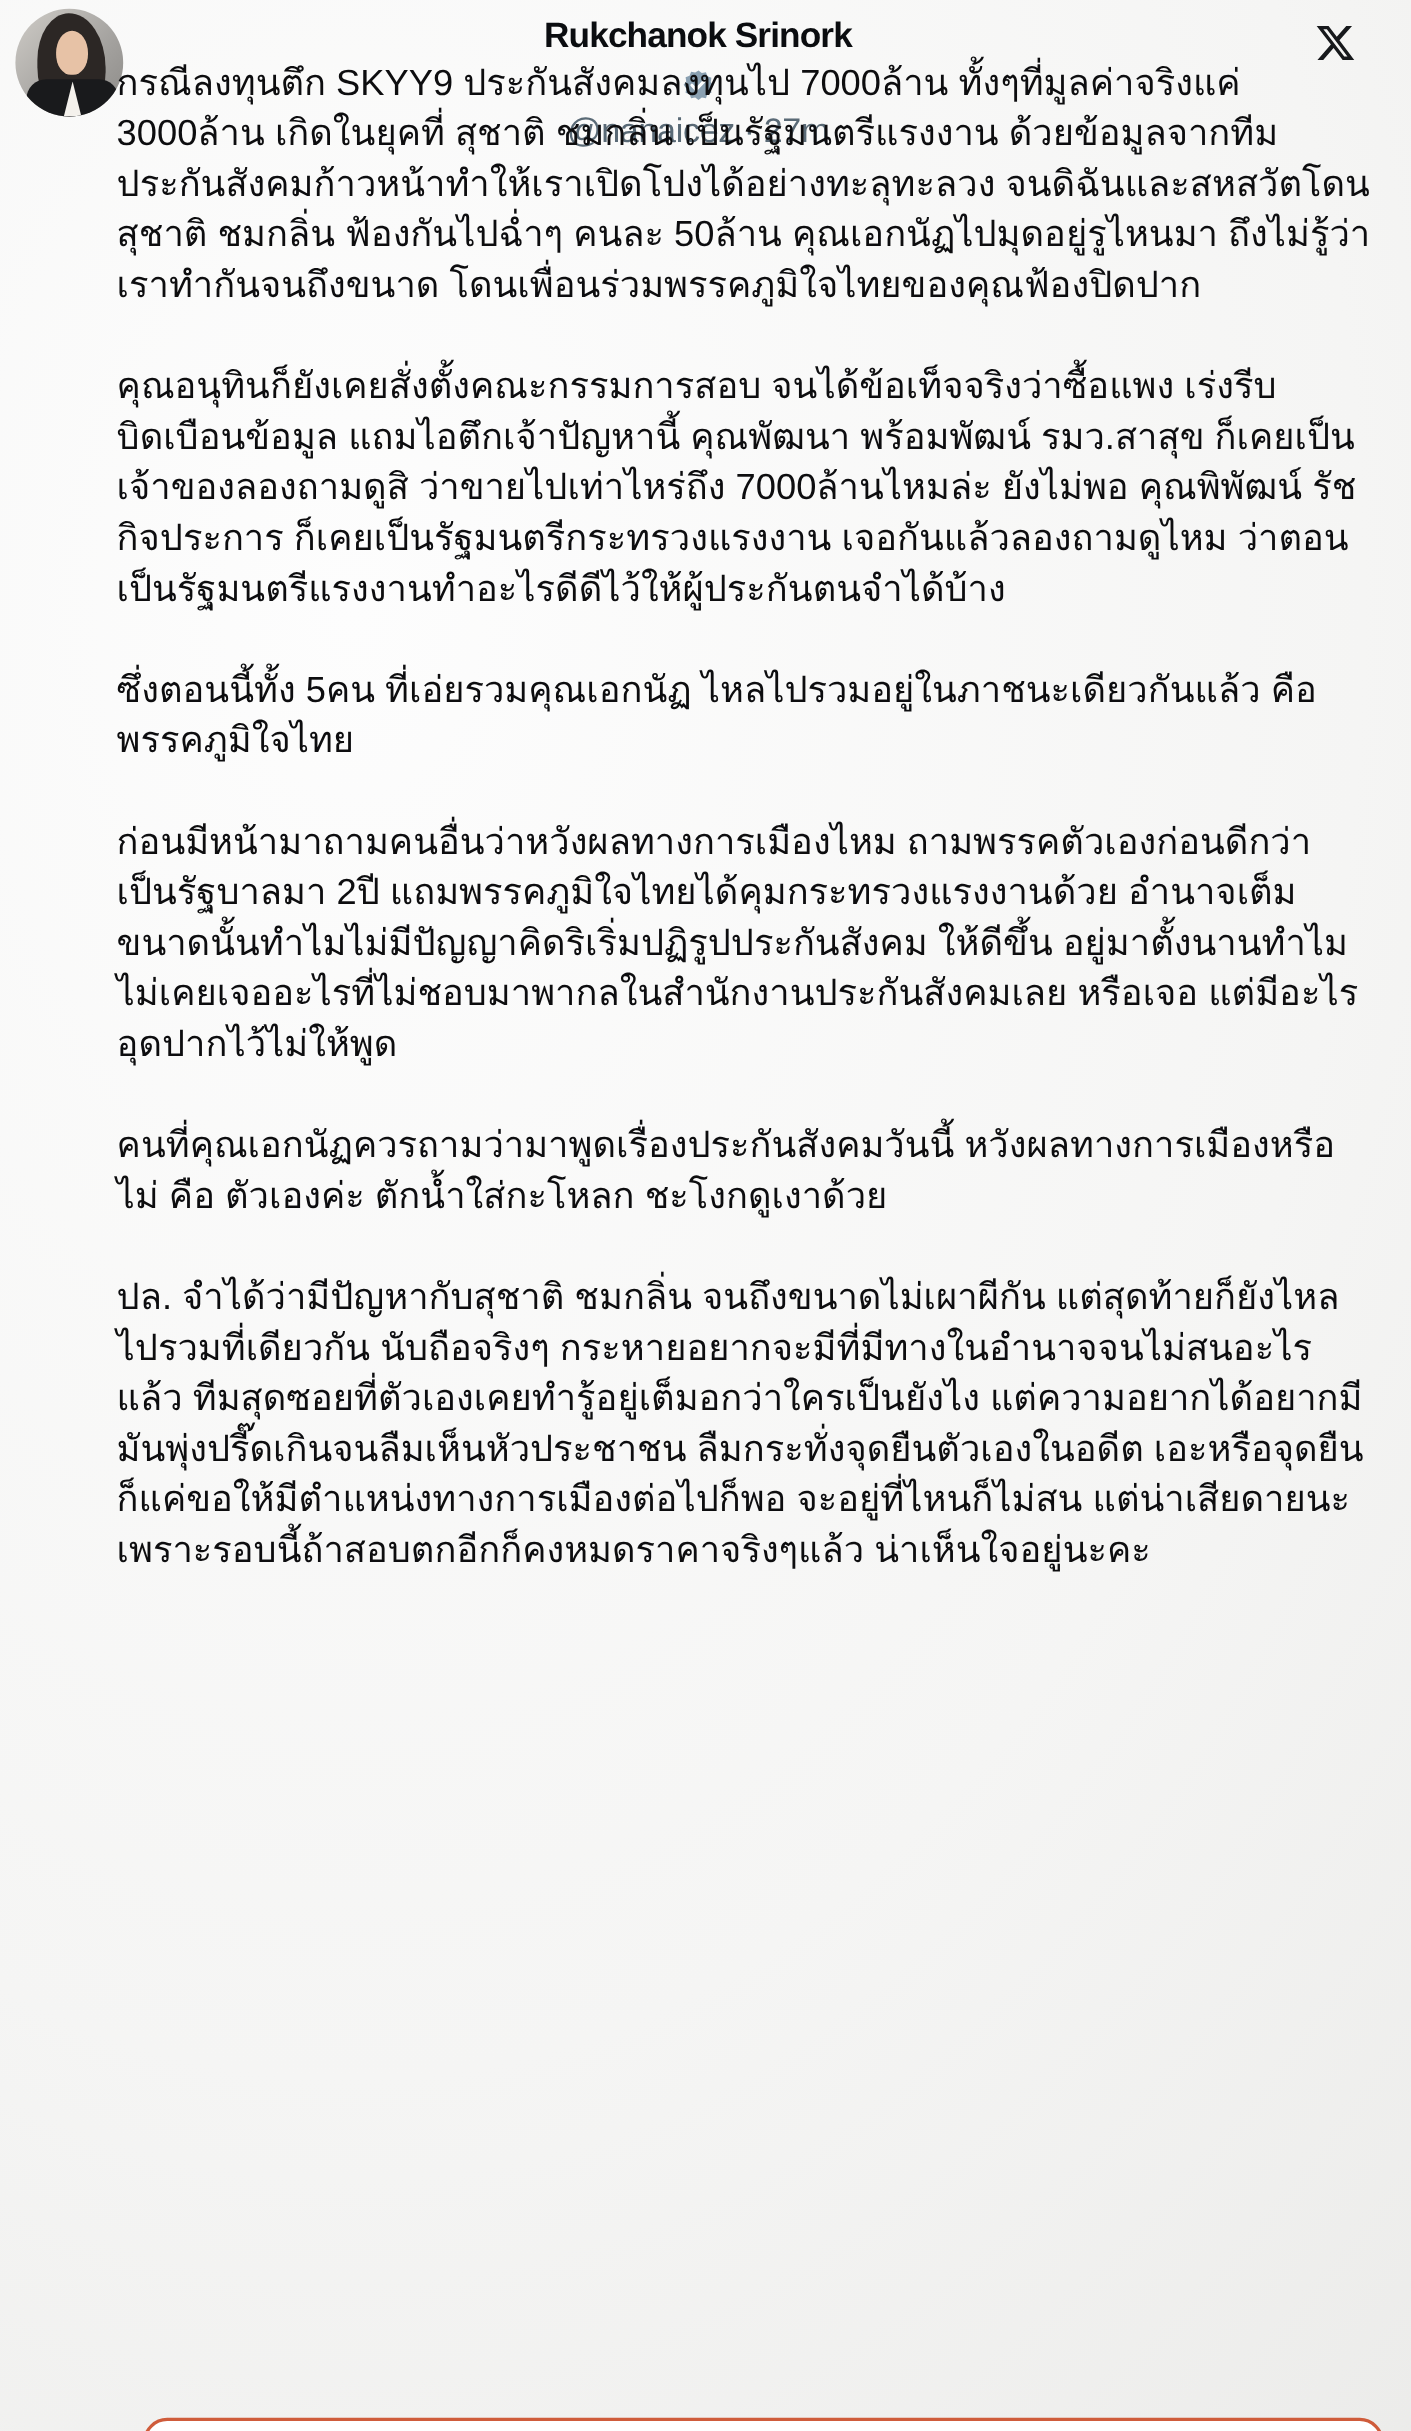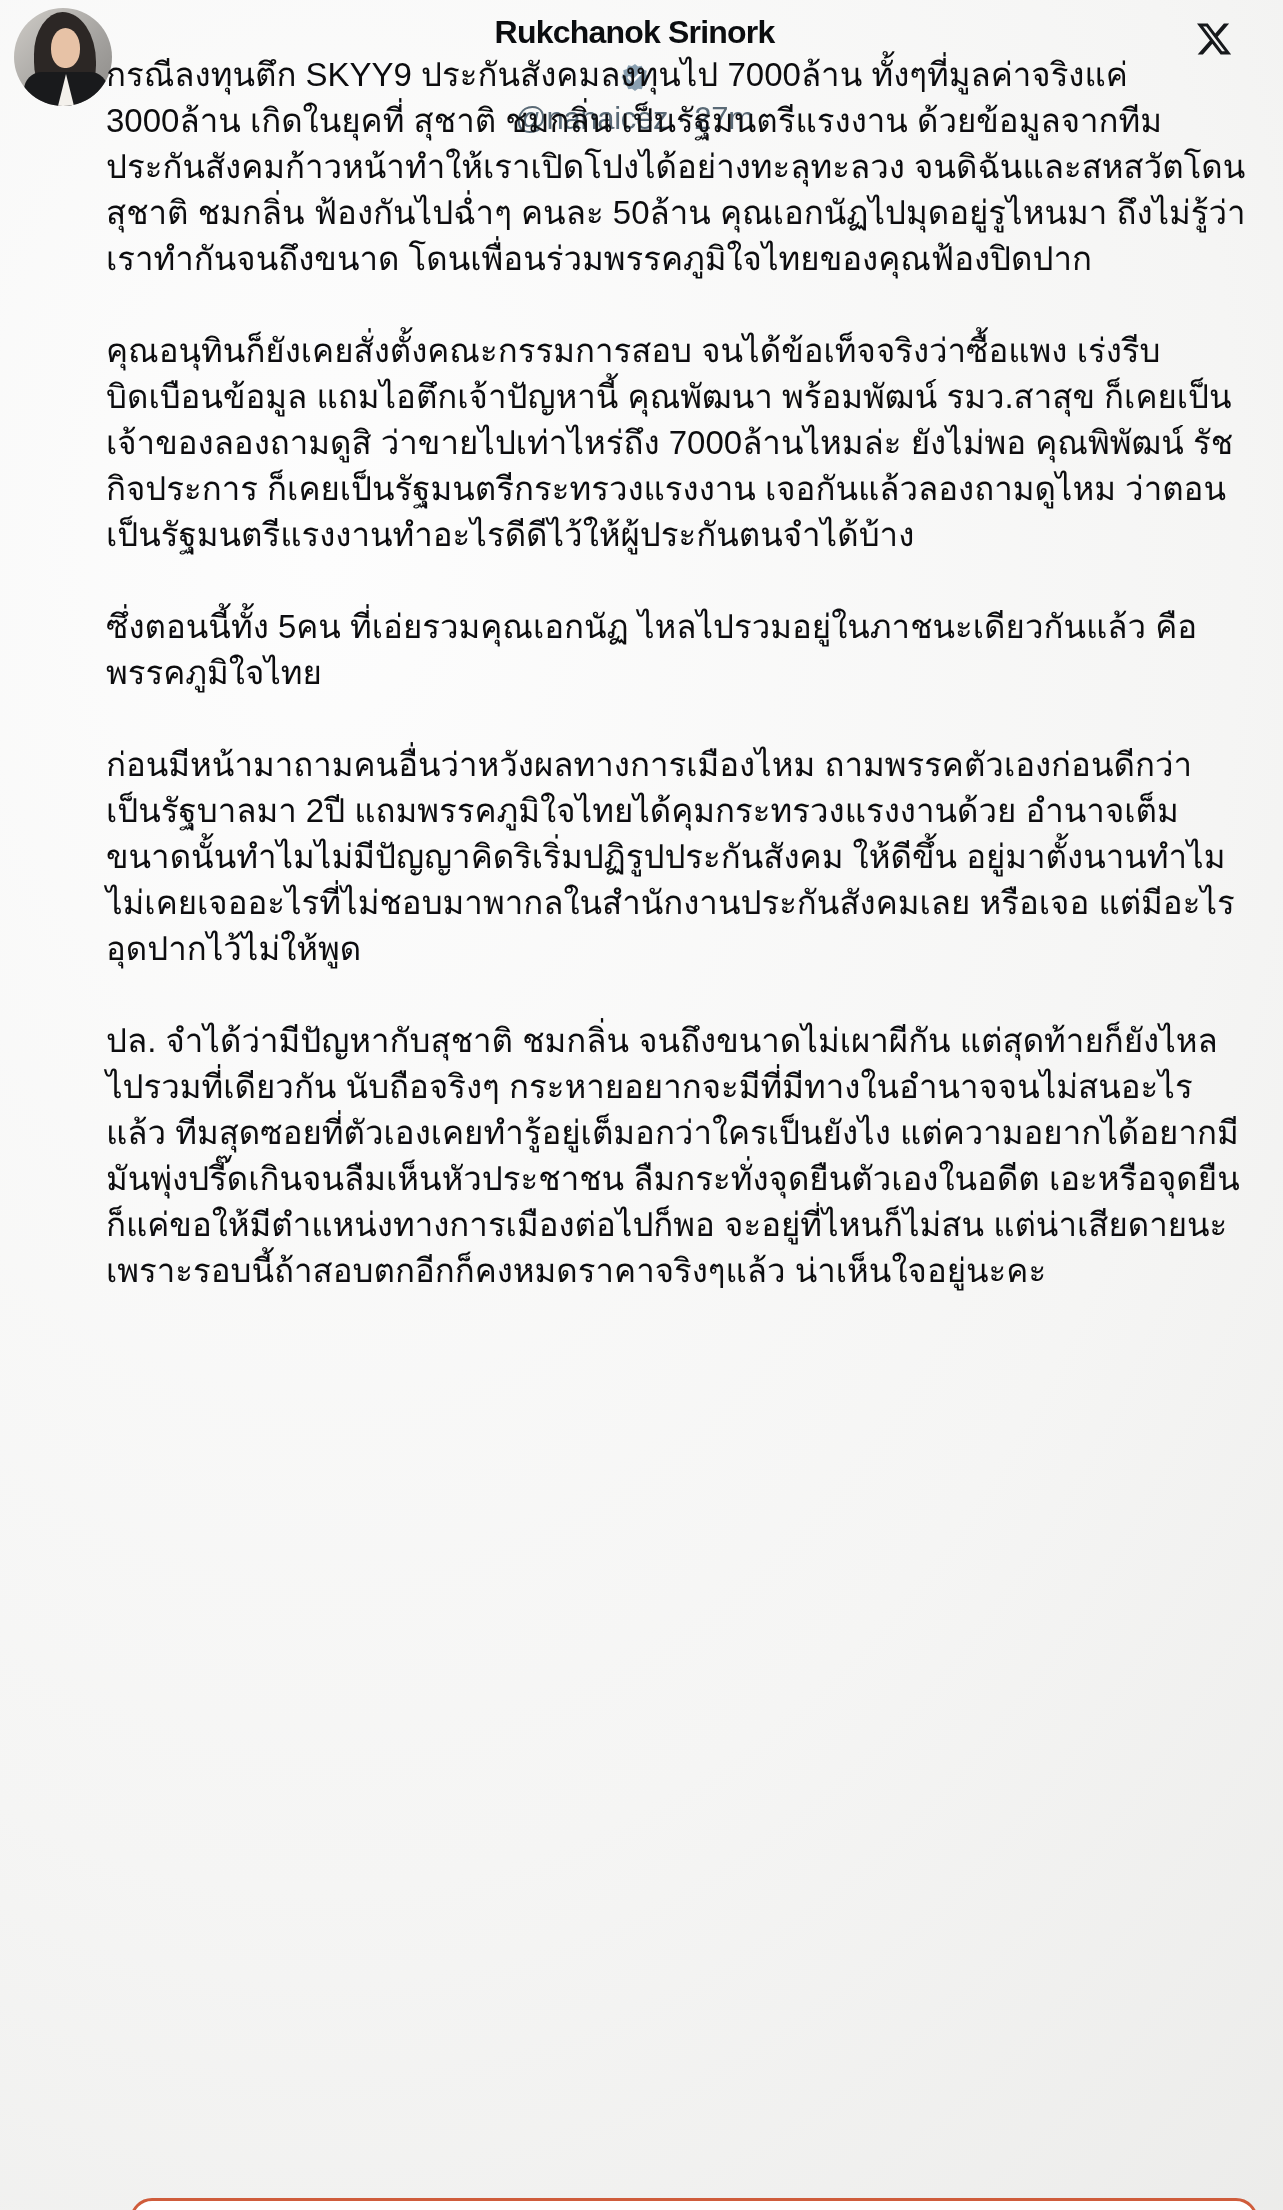--- a/index.html
+++ b/index.html
@@ -98,16 +98,17 @@
   <svg viewBox="0 0 24 24" width="38" height="38">
     <path fill="#17191c" d="M18.244 2.25h3.308l-7.227 8.26 8.502 11.24H16.17l-5.214-6.817L4.99 21.75H1.68l7.73-8.835L1.254 2.25H8.08l4.713 6.231 5.451-6.231zm-1.161 17.52h1.833L7.084 4.126H5.117l11.966 15.644z"></path>
   </svg>
 </div>
 
 <div class="tweet-text">
   <p>กรณีลงทุนตึก SKYY9 ประกันสังคมลงทุนไป 7000ล้าน ทั้งๆที่มูลค่าจริงแค่ 3000ล้าน เกิดในยุคที่ สุชาติ ชมกลิ่น เป็นรัฐมนตรีแรงงาน ด้วยข้อมูลจากทีมประกันสังคมก้าวหน้าทำให้เราเปิดโปงได้อย่างทะลุทะลวง จนดิฉันและสหสวัตโดน สุชาติ ชมกลิ่น ฟ้องกันไปฉ่ำๆ คนละ 50ล้าน คุณเอกนัฏไปมุดอยู่รูไหนมา ถึงไม่รู้ว่าเราทำกันจนถึงขนาด โดนเพื่อนร่วมพรรคภูมิใจไทยของคุณฟ้องปิดปาก</p>
   <p>คุณอนุทินก็ยังเคยสั่งตั้งคณะกรรมการสอบ จนได้ข้อเท็จจริงว่าซื้อแพง เร่งรีบ บิดเบือนข้อมูล แถมไอตึกเจ้าปัญหานี้ คุณพัฒนา พร้อมพัฒน์ รมว.สาสุข ก็เคยเป็นเจ้าของลองถามดูสิ ว่าขายไปเท่าไหร่ถึง 7000ล้านไหมล่ะ ยังไม่พอ คุณพิพัฒน์ รัชกิจประการ ก็เคยเป็นรัฐมนตรีกระทรวงแรงงาน เจอกันแล้วลองถามดูไหม ว่าตอนเป็นรัฐมนตรีแรงงานทำอะไรดีดีไว้ให้ผู้ประกันตนจำได้บ้าง</p>
   <p>ซึ่งตอนนี้ทั้ง 5คน ที่เอ่ยรวมคุณเอกนัฏ ไหลไปรวมอยู่ในภาชนะเดียวกันแล้ว คือ พรรคภูมิใจไทย</p>
   <p>ก่อนมีหน้ามาถามคนอื่นว่าหวังผลทางการเมืองไหม ถามพรรคตัวเองก่อนดีกว่า เป็นรัฐบาลมา 2ปี แถมพรรคภูมิใจไทยได้คุมกระทรวงแรงงานด้วย อำนาจเต็มขนาดนั้นทำไมไม่มีปัญญาคิดริเริ่มปฏิรูปประกันสังคม ให้ดีขึ้น อยู่มาตั้งนานทำไมไม่เคยเจออะไรที่ไม่ชอบมาพากลในสำนักงานประกันสังคมเลย หรือเจอ แต่มีอะไรอุดปากไว้ไม่ให้พูด</p>
+  <p>คนที่คุณเอกนัฏควรถามว่ามาพูดเรื่องประกันสังคมวันนี้ หวังผลทางการเมืองหรือไม่ คือ ตัวเองค่ะ ตักน้ำใส่กะโหลก ชะโงกดูเงาด้วย</p>
   <p>ปล. จำได้ว่ามีปัญหากับสุชาติ ชมกลิ่น จนถึงขนาดไม่เผาผีกัน แต่สุดท้ายก็ยังไหลไปรวมที่เดียวกัน นับถือจริงๆ กระหายอยากจะมีที่มีทางในอำนาจจนไม่สนอะไรแล้ว ทีมสุดซอยที่ตัวเองเคยทำรู้อยู่เต็มอกว่าใครเป็นยังไง แต่ความอยากได้อยากมีมันพุ่งปรี๊ดเกินจนลืมเห็นหัวประชาชน ลืมกระทั่งจุดยืนตัวเองในอดีต เอะหรือจุดยืนก็แค่ขอให้มีตำแหน่งทางการเมืองต่อไปก็พอ จะอยู่ที่ไหนก็ไม่สน แต่น่าเสียดายนะเพราะรอบนี้ถ้าสอบตกอีกก็คงหมดราคาจริงๆแล้ว น่าเห็นใจอยู่นะคะ</p>
 </div>
 
 <div class="embed-card"></div>
 
 </body></html>

